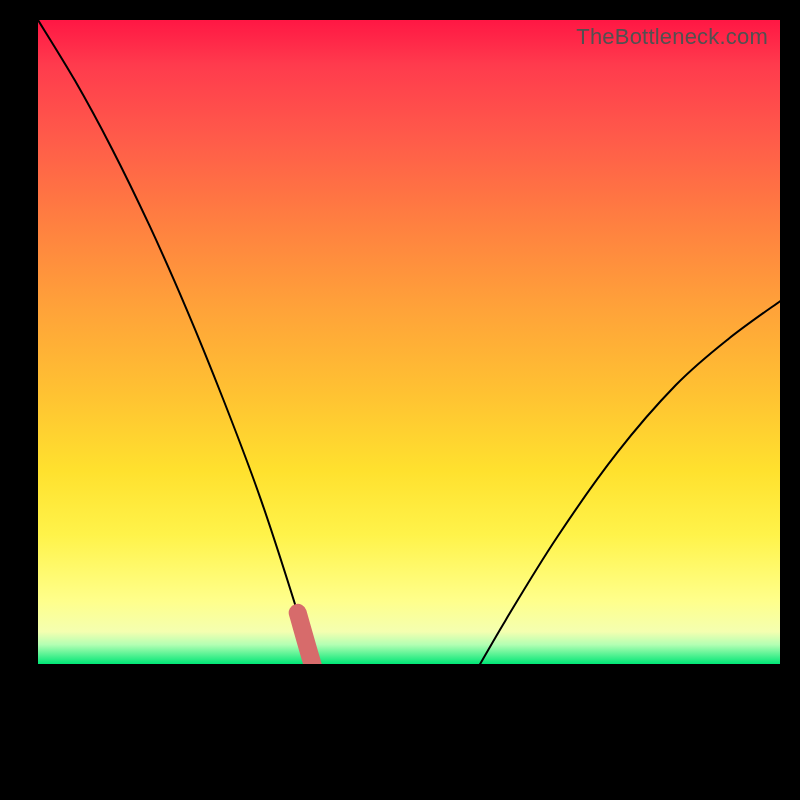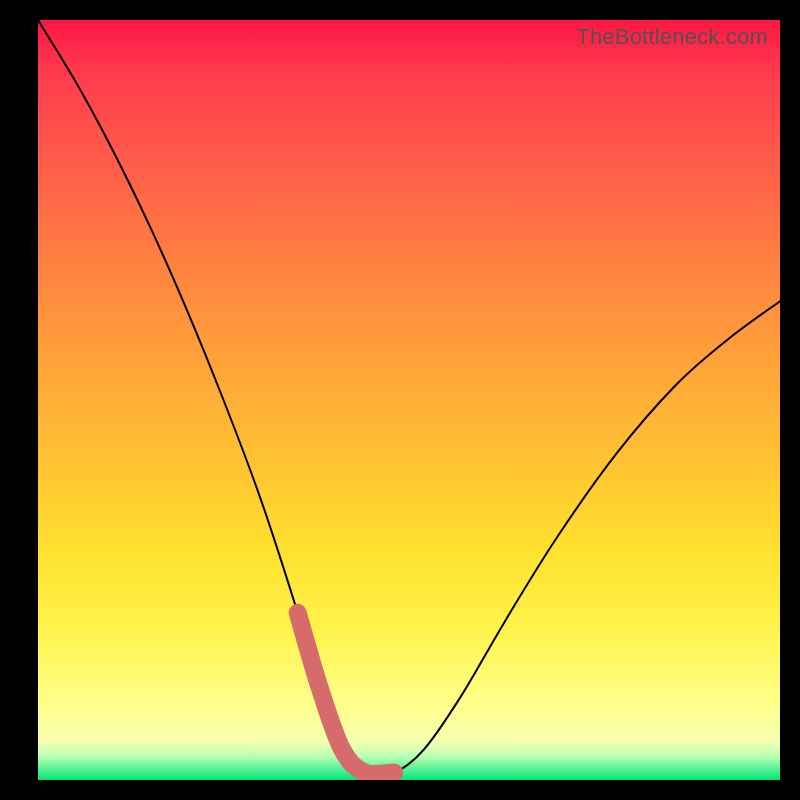--- a/index.html
+++ b/index.html
@@ -6,21 +6,21 @@
   html, body { width: 800px; height: 800px; background: #000; overflow: hidden; }
   .frame {
     position: absolute;
     left: 0; top: 0;
     width: 800px; height: 800px;
     background: #000;
   }
   .plot {
     position: absolute;
     left: 38px; top: 20px;
-    width: 742px; height: 760px;
+    width: 742px; height: 644px;
     overflow: hidden;
   }
   .gradient-bg {
     position: absolute;
     left: 0; top: 0; right: 0; bottom: 0;
     
     background: linear-gradient(to bottom,
       #ff1744 0%,
       #ff3b4d 7%,
       #ff5a4a 18%,

